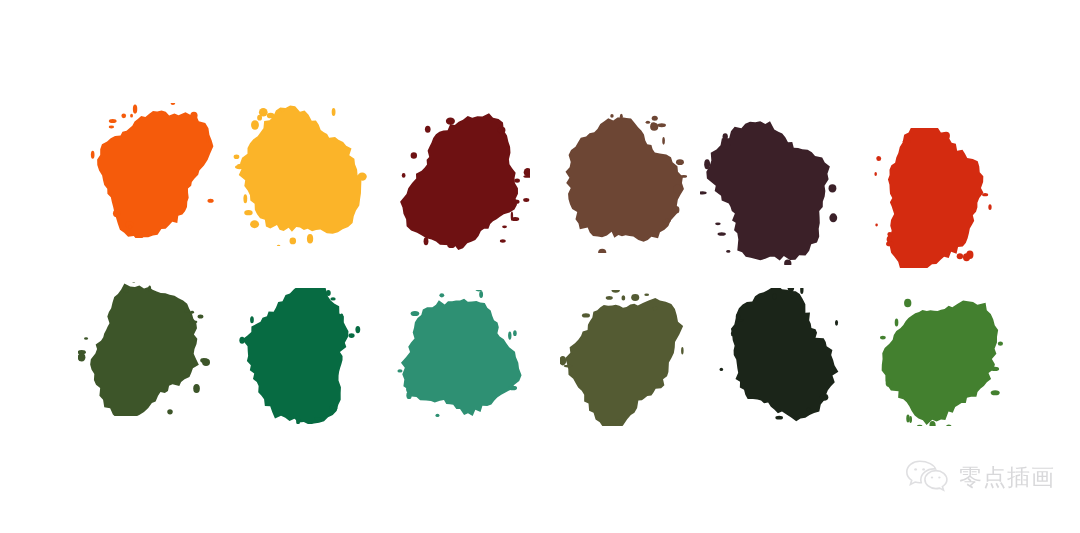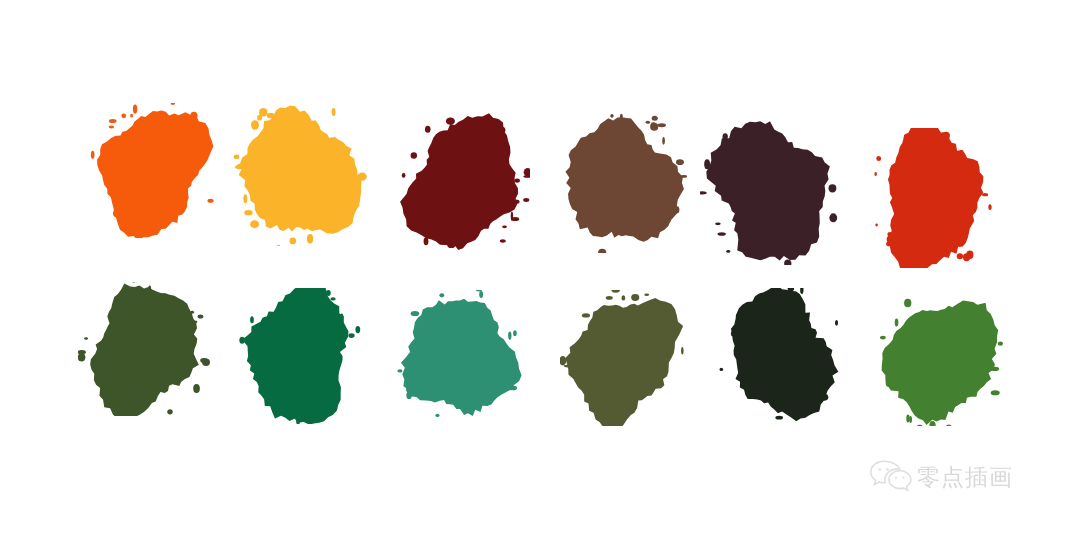--- a/index.html
+++ b/index.html
@@ -27,25 +27,25 @@
   }
   .swatch svg {
     display: block;
     width: 100%;
     height: 100%;
   }
 
   
   .watermark {
     position: absolute;
-    left: 868px;
+    left: 904px;
     top: 458px;
     display: flex;
     align-items: center;
-    gap: 3px;
+    gap: 9px;
     opacity: 0.55;
   }
   .wechat-icon {
     width: 46px;
     height: 38px;
     flex: 0 0 auto;
   }
   .wm-text {
     font-family: "DejaVu Sans", "Liberation Sans", sans-serif;
     font-size: 23px;

